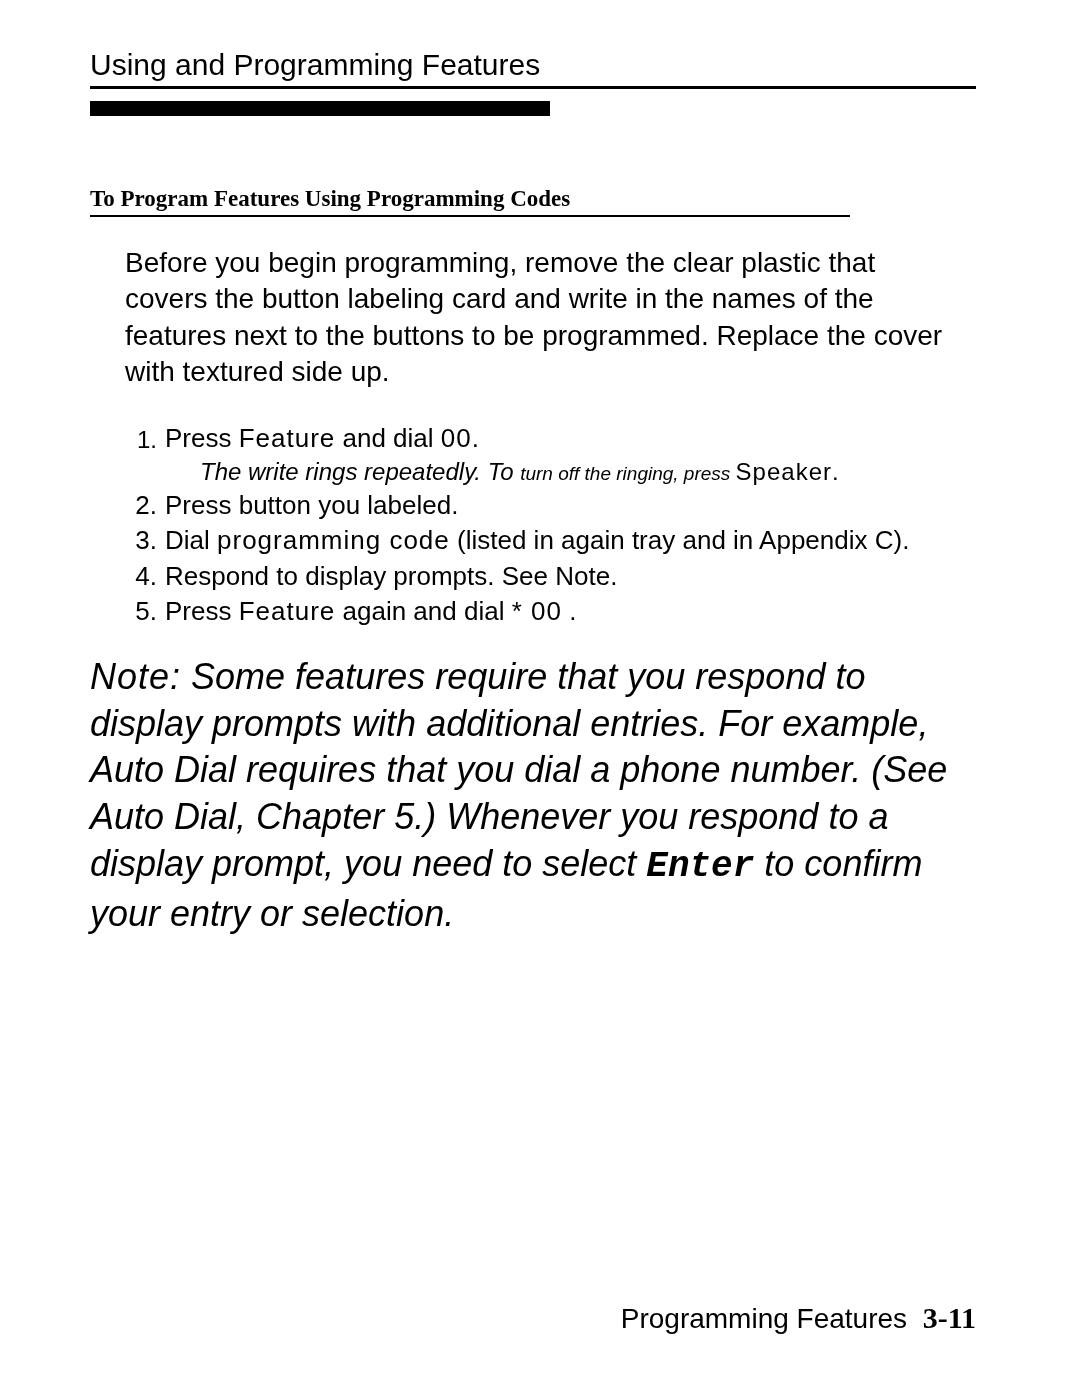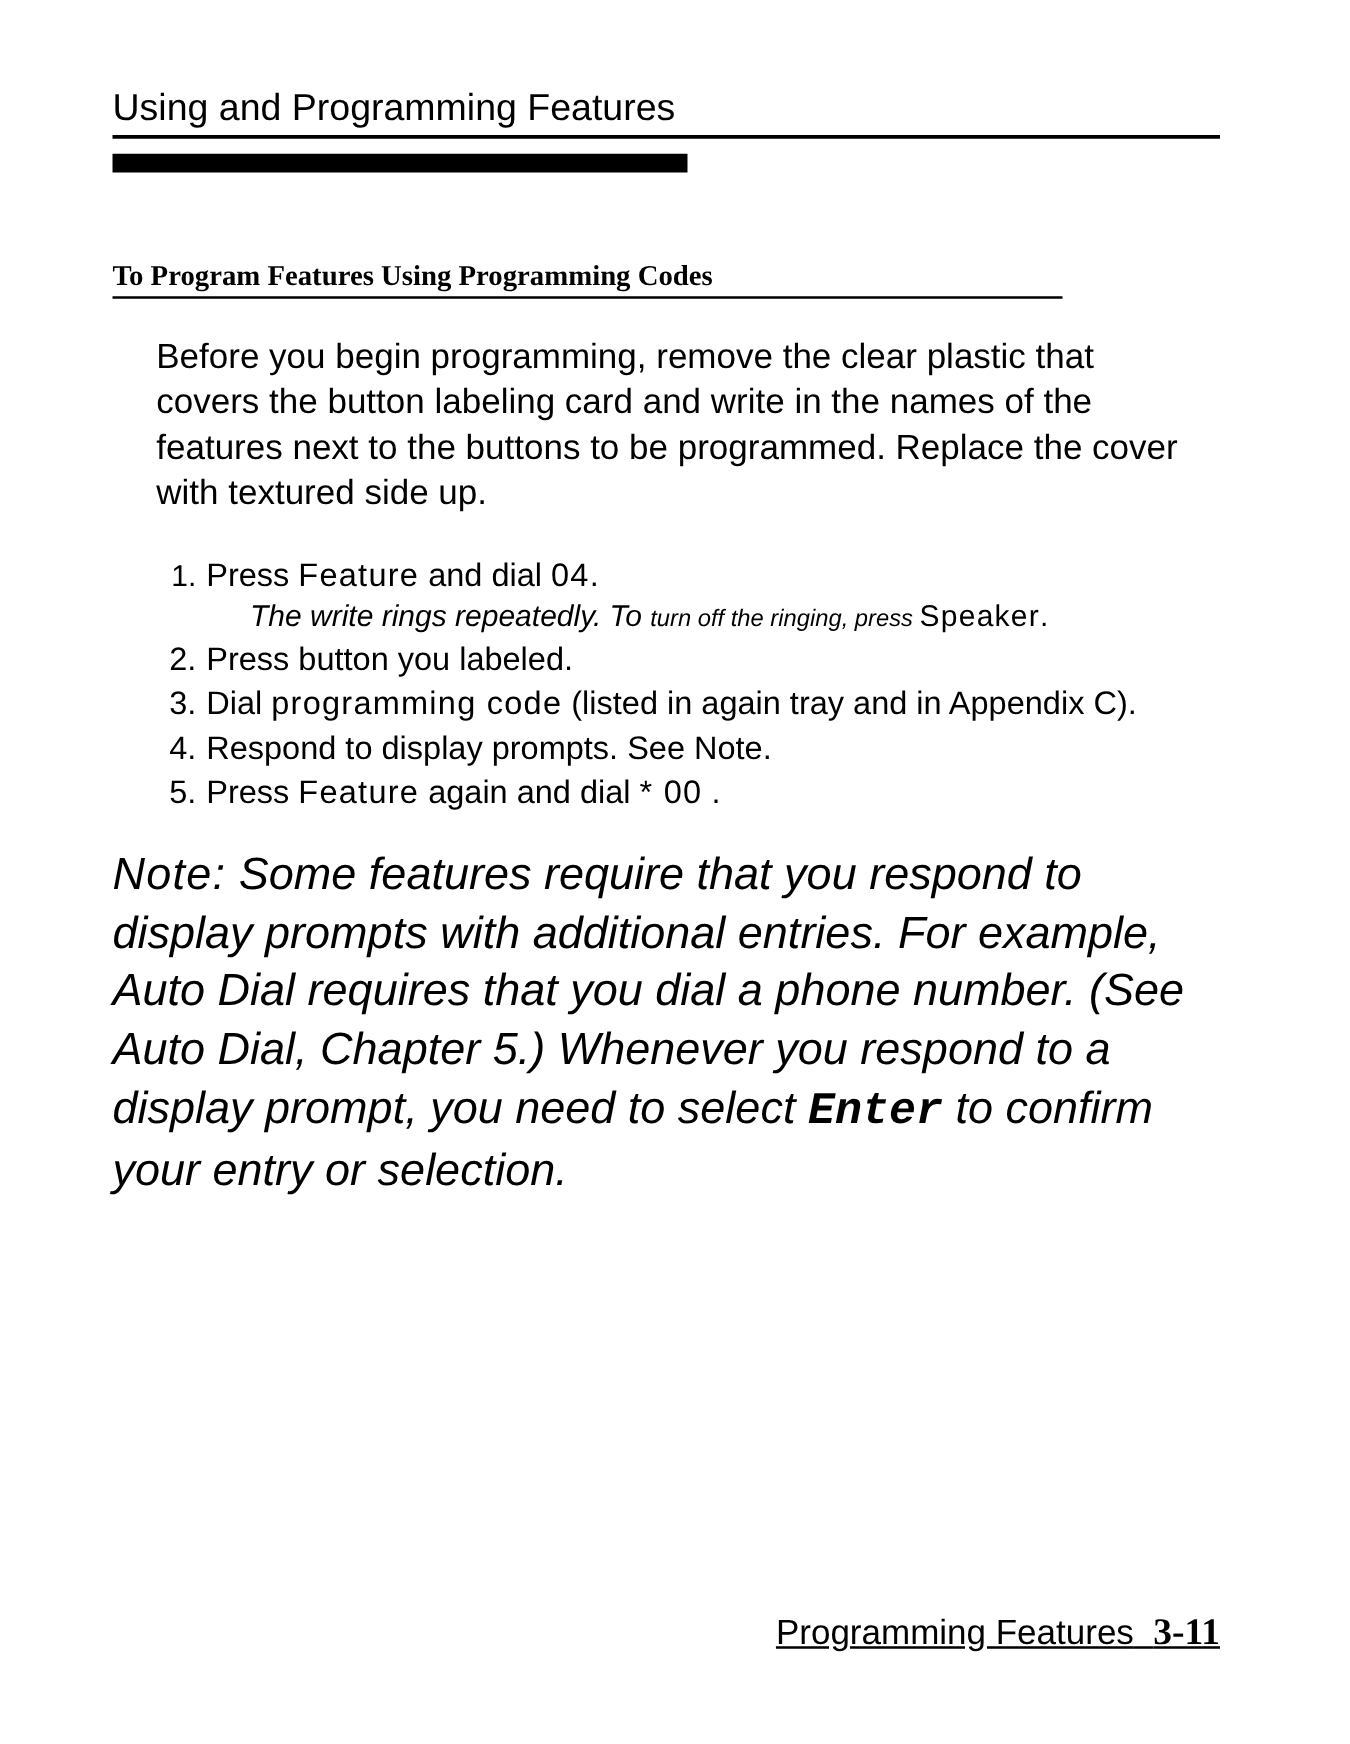--- a/index.html
+++ b/index.html
@@ -9,21 +9,21 @@
     height: 1395px;
     background: #ffffff;
     font-family: Arial, Helvetica, sans-serif;
     color: #000000;
   }
   .page {
     width: 1066px;
     height: 1395px;
     position: relative;
     box-sizing: border-box;
-    padding: 70px 90px 60px 90px;
+    padding: 48px 90px 60px 90px;
   }
   .chapter-title {
     font-size: 30px;
     letter-spacing: 0px;
     margin-bottom: 4px;
   }
   .title-rule {
     border: none;
     border-top: 3px solid #000;
     margin: 0 0 12px 0;
@@ -86,24 +86,23 @@
     font-style: italic;
   }
   .note-block {
     margin-top: 25px;
     font-size: 36px;
     line-height: 1.3;
     font-style: italic;
   }
   .footer {
     position: absolute;
-    bottom: 72px;
+    bottom: 60px;
     right: 90px;
     font-size: 28px;
-    text-decoration: underline;
   }
   .footer .pn {
     font-family: "Times New Roman", Times, serif;
     font-weight: bold;
     font-size: 30px;
   }
 </style>
 </head>
 <body>
 
@@ -116,21 +115,21 @@
   <div class="section-heading">To Program Features Using Programming Codes</div>
   <hr class="section-rule">
 
   <div class="intro">Before you begin programming, remove the clear plastic that covers the button labeling card and write in the names of the features next to the buttons to be programmed. Replace the cover with textured side up.</div>
 
   <div class="steps">
 
     <div class="step">
       <span class="num" style="font-size:24px;padding-top:3px;">1.</span>
       <span class="txt">
-        <span>Press </span><span class="sbold">Feature</span><span> and dial </span><span class="sbold">04.</span>
+        <span>Press </span><span class="sbold">Feature</span><span> and dial </span><span class="sbold">00.</span>
       </span>
     </div>
     <div class="step-note">
       <span class="ital">The write rings repeatedly. To </span><span class="ital" style="font-size:19px;">turn off the ringing, press </span><span class="sbold" style="font-style:normal;">Speaker</span><span style="font-style:normal;">.</span>
     </div>
 
     <div class="step">
       <span class="num">2.</span>
       <span class="txt">Press button you labeled.</span>
     </div>

